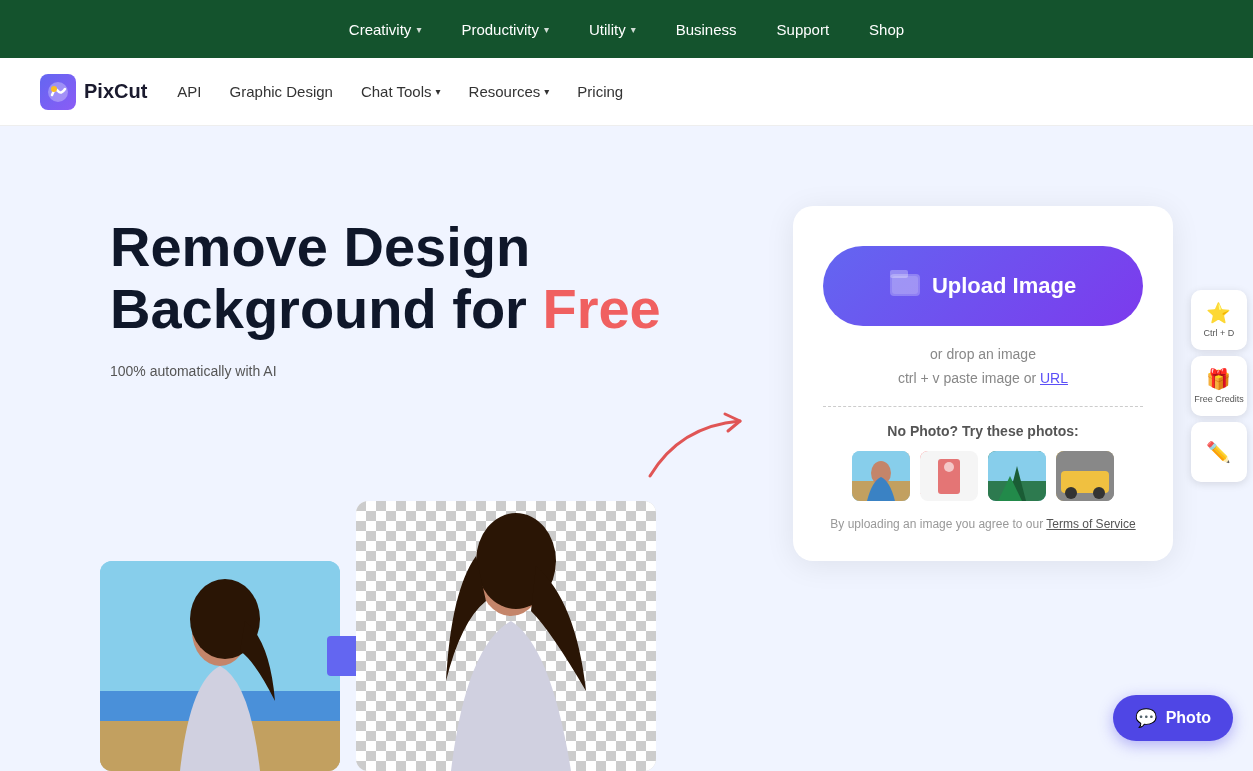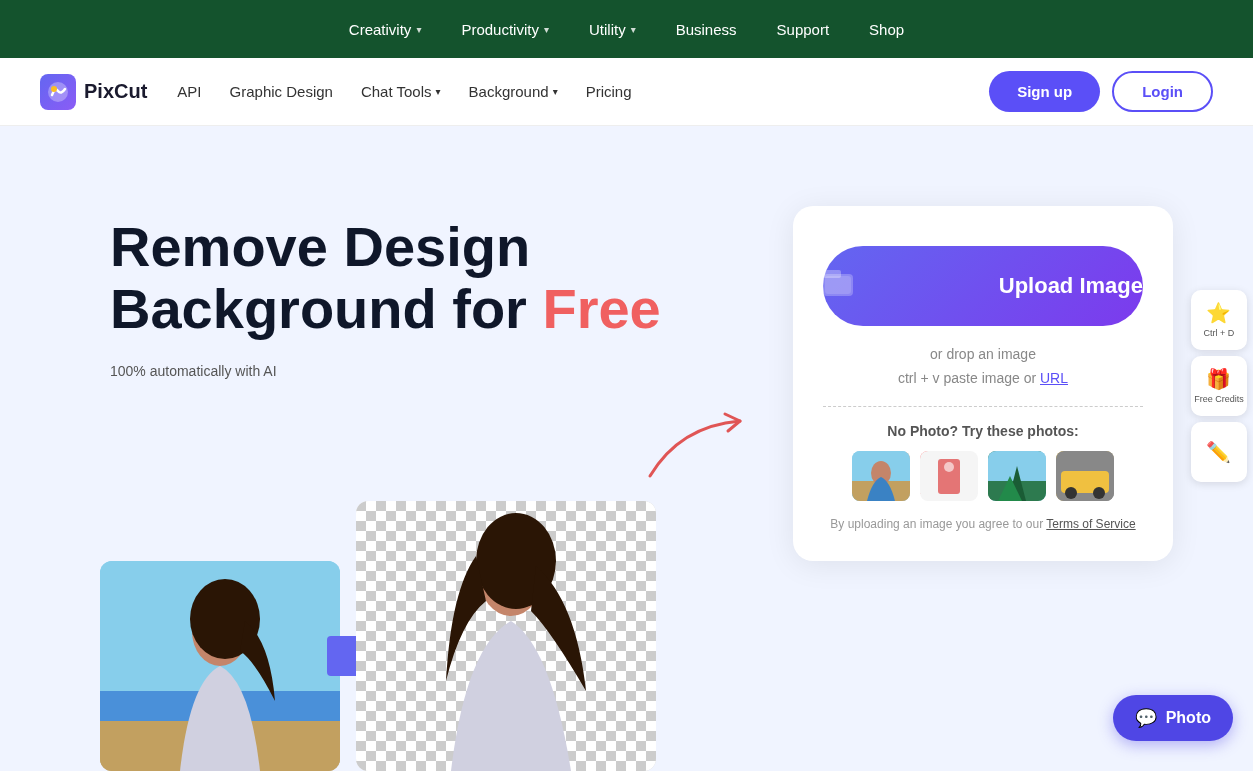--- a/index.html
+++ b/index.html
@@ -172,21 +172,21 @@
       background: linear-gradient(135deg, #6366f1, #7c3aed);
       color: #fff;
       border: none;
       border-radius: 50px;
       padding: 24px 0;
       font-size: 22px;
       font-weight: 700;
       cursor: pointer;
       display: flex;
       align-items: center;
-      justify-content: space-between;
+      justify-content: center;
       gap: 12px;
       margin-bottom: 20px;
     }
     .upload-icon {
       font-size: 24px;
     }
     .upload-or {
       text-align: center;
       color: #888;
       font-size: 14px;
@@ -350,32 +350,28 @@
       <span>API</span>
     </div>
     <div class="sec-nav-link">
       <span>Graphic Design</span>
     </div>
     <div class="sec-nav-link">
       <span>Chat Tools</span>
       <span class="chevron">▾</span>
     </div>
     <div class="sec-nav-link">
-      <span>Background</span>
+      <span>Resources</span>
       <span class="chevron">▾</span>
     </div>
     <div class="sec-nav-link">
       <span>Pricing</span>
     </div>
   </div>
 
-  <div class="sec-nav-actions">
-    <button class="btn-signup">Sign up</button>
-    <button class="btn-login">Login</button>
-  </div>
 </nav>
 
 <section class="hero">
   <div class="hero-left">
     <h1 class="hero-title">
       <span>Remove Design</span><br>
       <span>Background for </span><span class="free">Free</span>
     </h1>
     <p class="hero-subtitle">100% automatically with AI</p>
 

